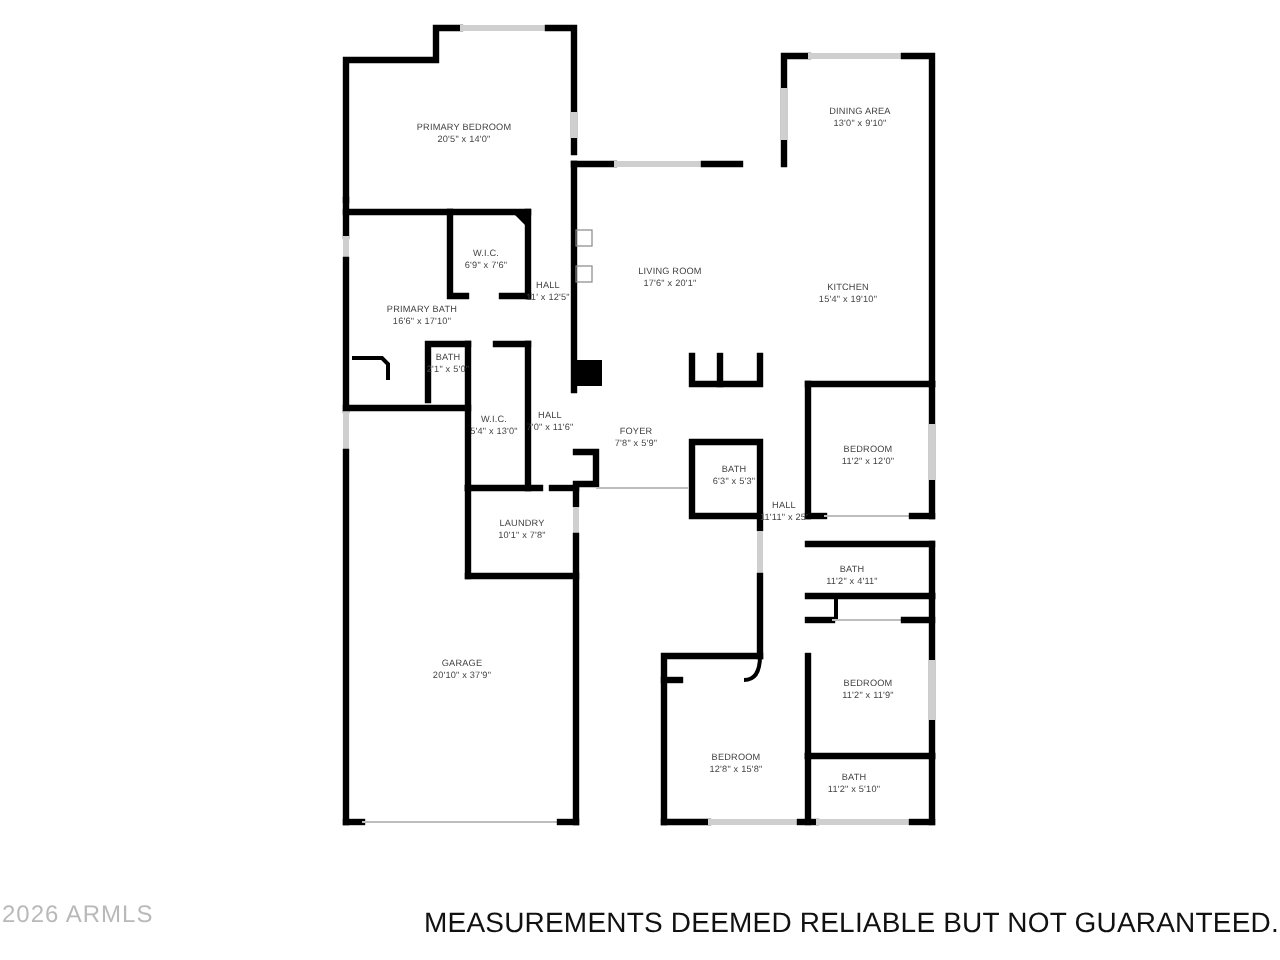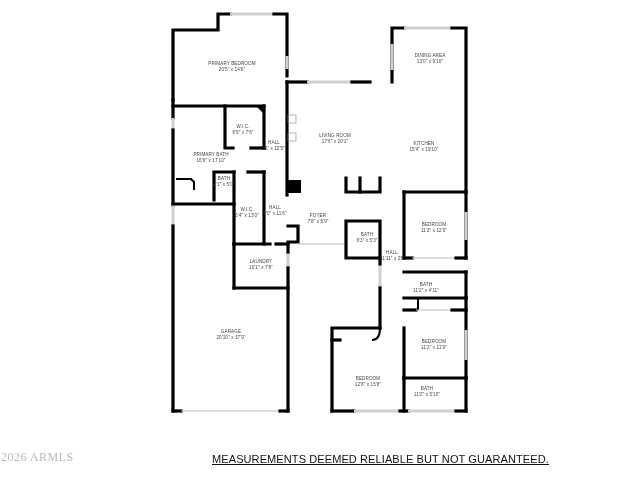--- a/index.html
+++ b/index.html
@@ -4,22 +4,22 @@
 <style>
   html, body { margin:0; padding:0; background:#ffffff; }
   body { width:640px; height:480px; position:relative; overflow:hidden; font-family:"Liberation Sans", sans-serif; }
   #plan { position:absolute; left:0; top:0; width:640px; height:480px; }
   .wall { stroke:#000; stroke-width:3.2; fill:none; stroke-linecap:square; }
   .thin { stroke:#000; stroke-width:2; fill:none; }
   .win { stroke:#cfcfcf; stroke-width:3; fill:none; }
   .door { stroke:#bdbdbd; stroke-width:1; fill:none; }
   .room-label { position:absolute; transform:translate(-50%,-50%); text-align:center; color:#444; font-size:4.6px; line-height:6px; white-space:nowrap; letter-spacing:0.1px; }
   .room-label .dim { display:block; }
-  .footer-text { position:absolute; top:453px; left:212px; font-size:11px; color:#111; letter-spacing:0.1px;text-decoration:underline; }
-  .copyright { position:absolute; top:450px; left:1px; font-size:12px; color:#b9b9b9; letter-spacing:0.5px;font-family:Liberation Serif, serif; }
+  .footer-text { position:absolute; top:453px; left:212px; font-size:14px; color:#111; letter-spacing:0.1px; }
+  .copyright { position:absolute; top:450px; left:1px; font-size:12px; color:#b9b9b9; letter-spacing:0.5px; }
 </style>
 </head>
 <body>
 
 <svg id="plan" viewBox="0 0 640 480" xmlns="http://www.w3.org/2000/svg">
 
   <g>
     <polyline class="wall" points="173,100 173,30 218,30 218,14 230,14"></polyline>
     <line class="win" x1="230" y1="14" x2="274" y2="14"></line>
     <polyline class="wall" points="274,14 287,14 287,70 287,76"></polyline>

